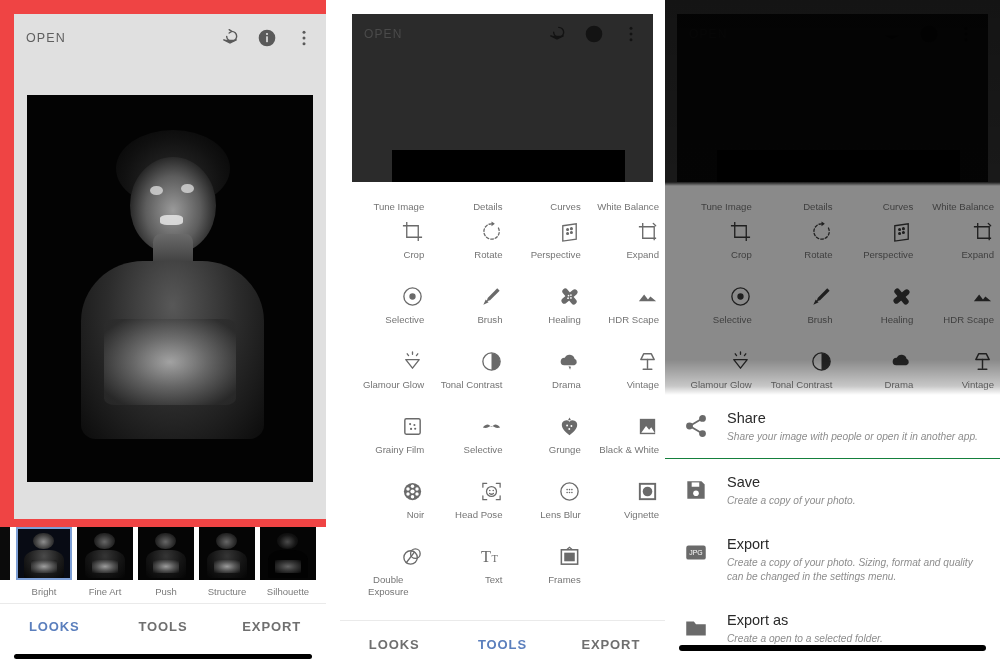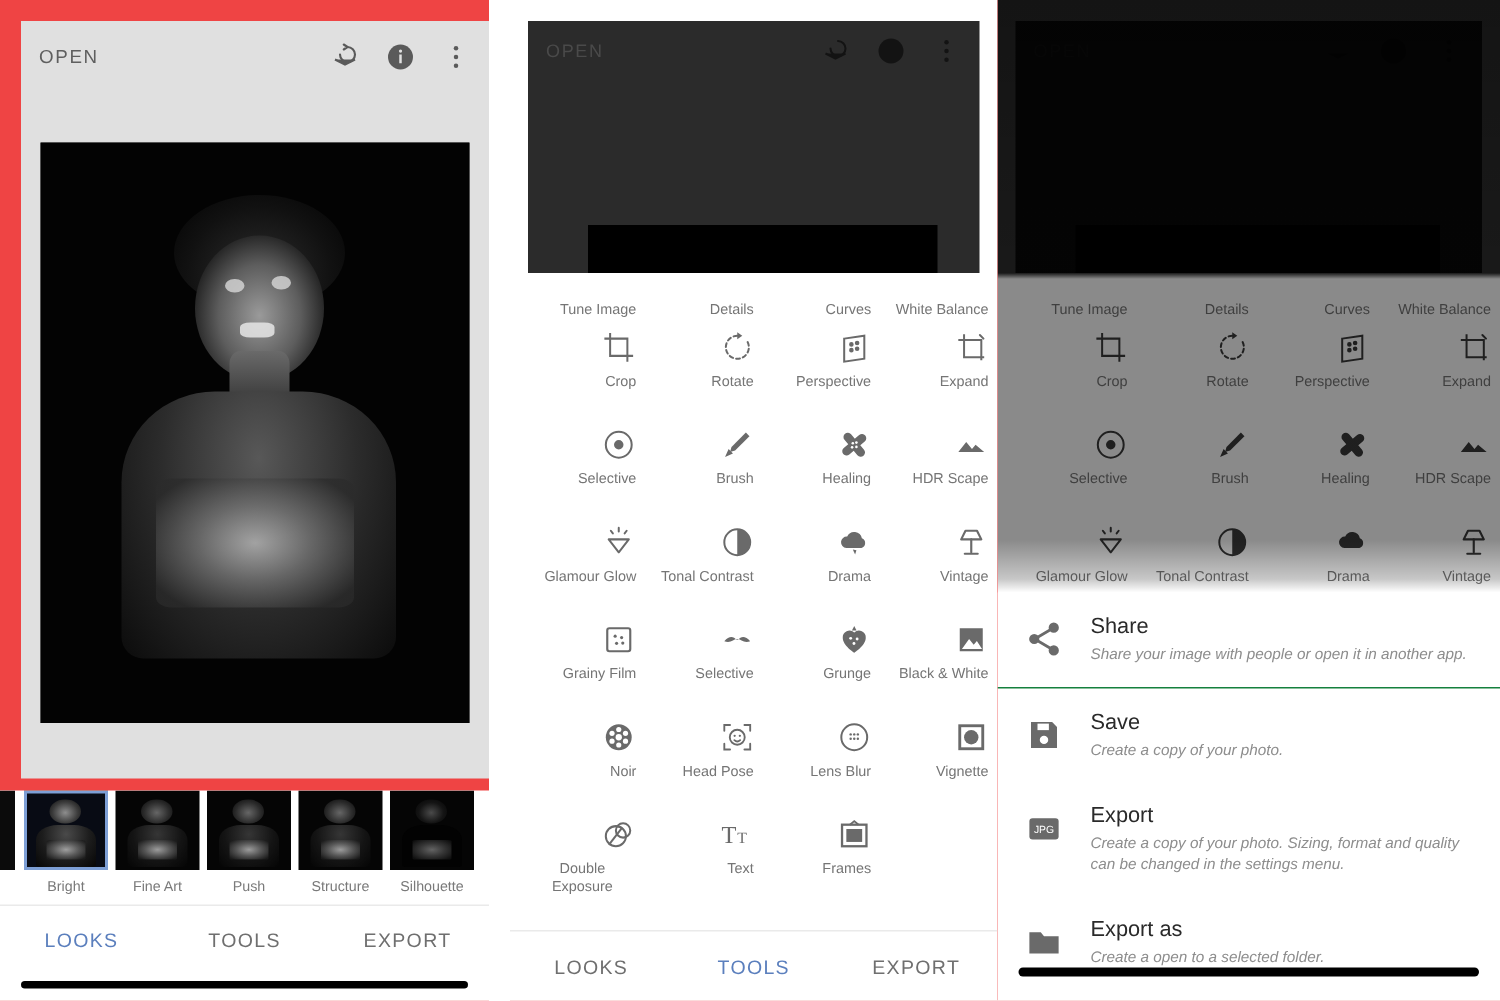--- a/index.html
+++ b/index.html
@@ -79,21 +79,21 @@
             background:radial-gradient(ellipse at 50% 50%, #c4c4c4 0%, #6a6a6a 45%, #1d1d1d 90%); opacity:.75; }
   .thumb.dim .m-head, .thumb.dim .m-body { filter:brightness(.72); }
   .thumb.sil .m-head { background:radial-gradient(ellipse at 50% 55%, #4a4a4a 0%, #141414 55%, #030303 100%); }
   .thumb.sil .m-body { background:#020202; }
   .thumb.sil .m-shirt{ opacity:.5; }
 
   .tabbar {
     position:absolute; left:0; bottom:0; width:100%;
     border-top:1px solid #eaeaea; background:#fff;
   }
-  .tabs { display:flex; height:44px; align-items:center; }
+  .tabs { display:flex; height:44px; align-items:center;font-weight:bold; }
   .tab { flex:1; text-align:center; font-size:13px; letter-spacing:.9px; color:#6f6f6f; }
   .tab.active { color:#5b7fbd; }
   .gesturebar { height:5px; background:#000; margin:6px 14px 8px 14px; border-radius:3px; }
 
   
   .tools-screen { position:absolute; inset:0; background:#fff; }
   .tool-hero {
     position:absolute; left:12px; top:14px; width:301px; height:168px;
     background:#2b2b2b; overflow:hidden;
   }

